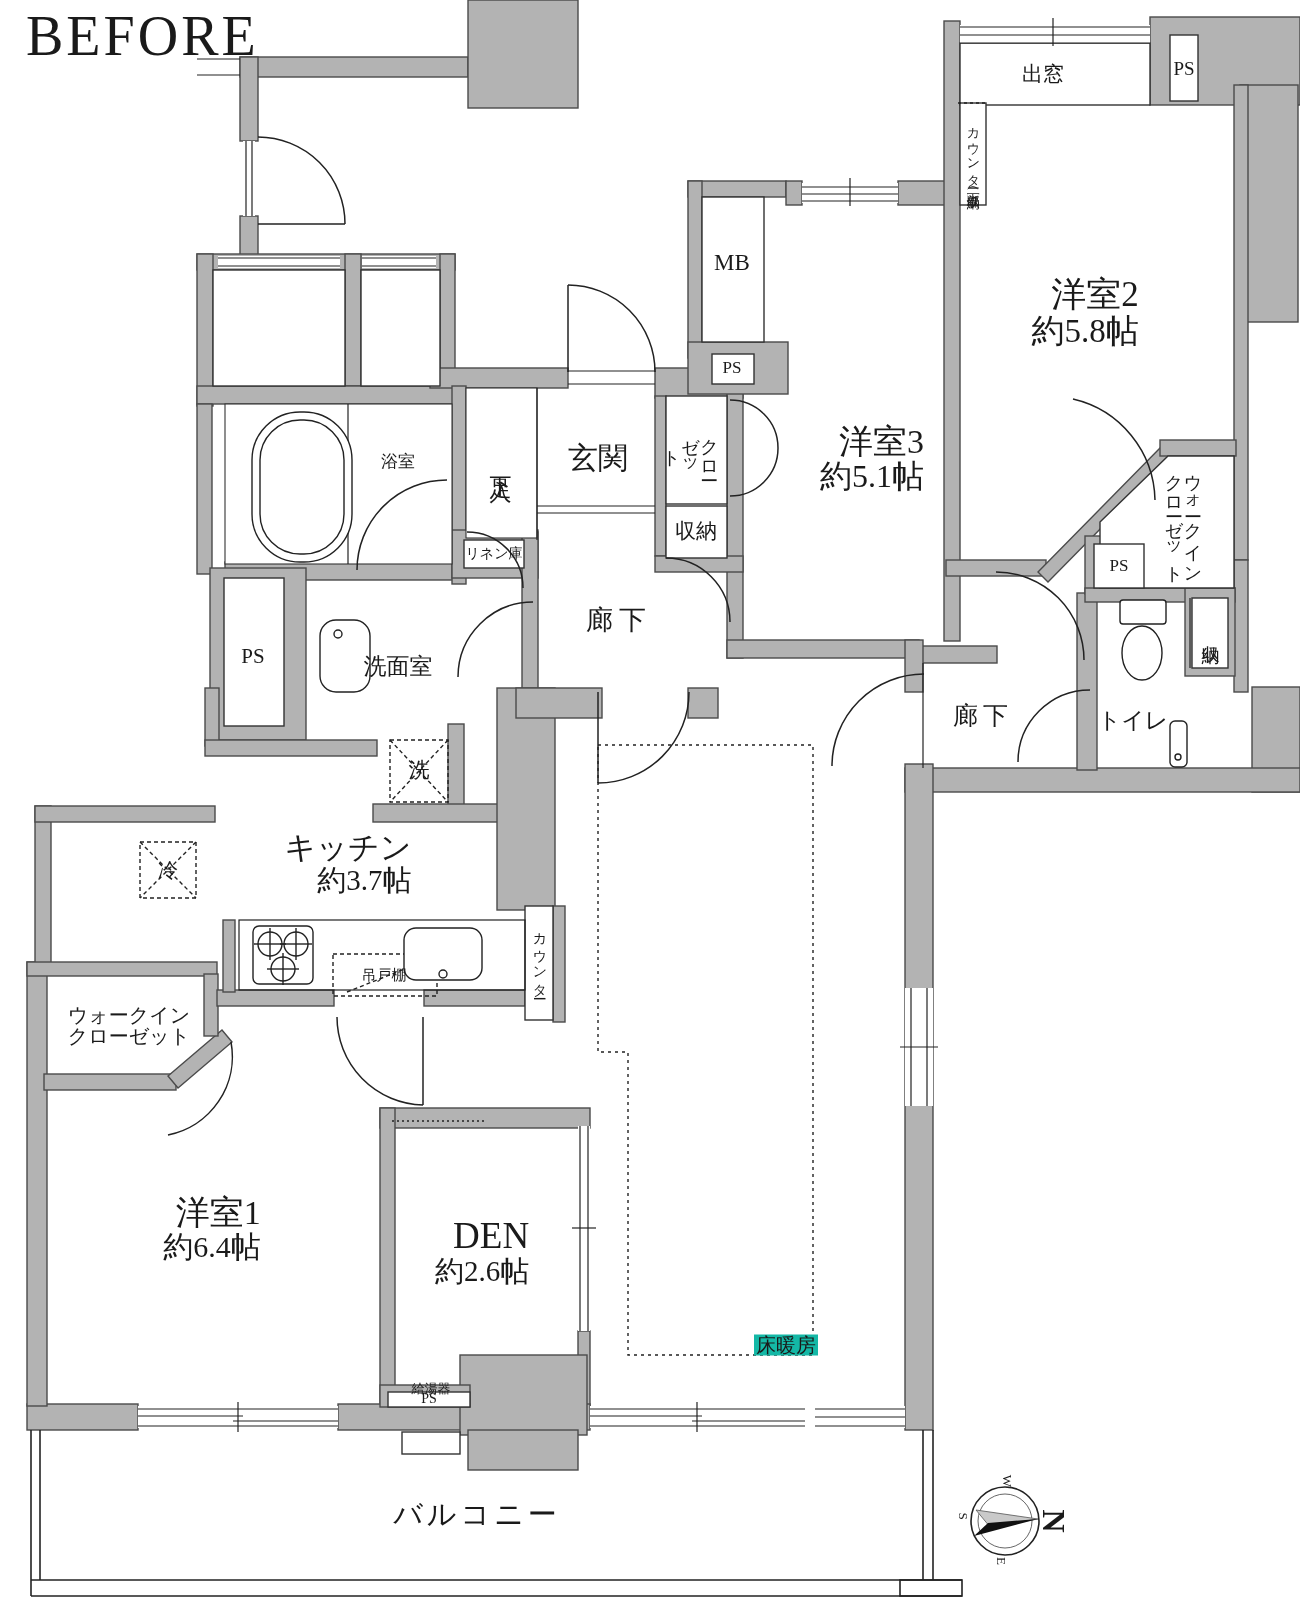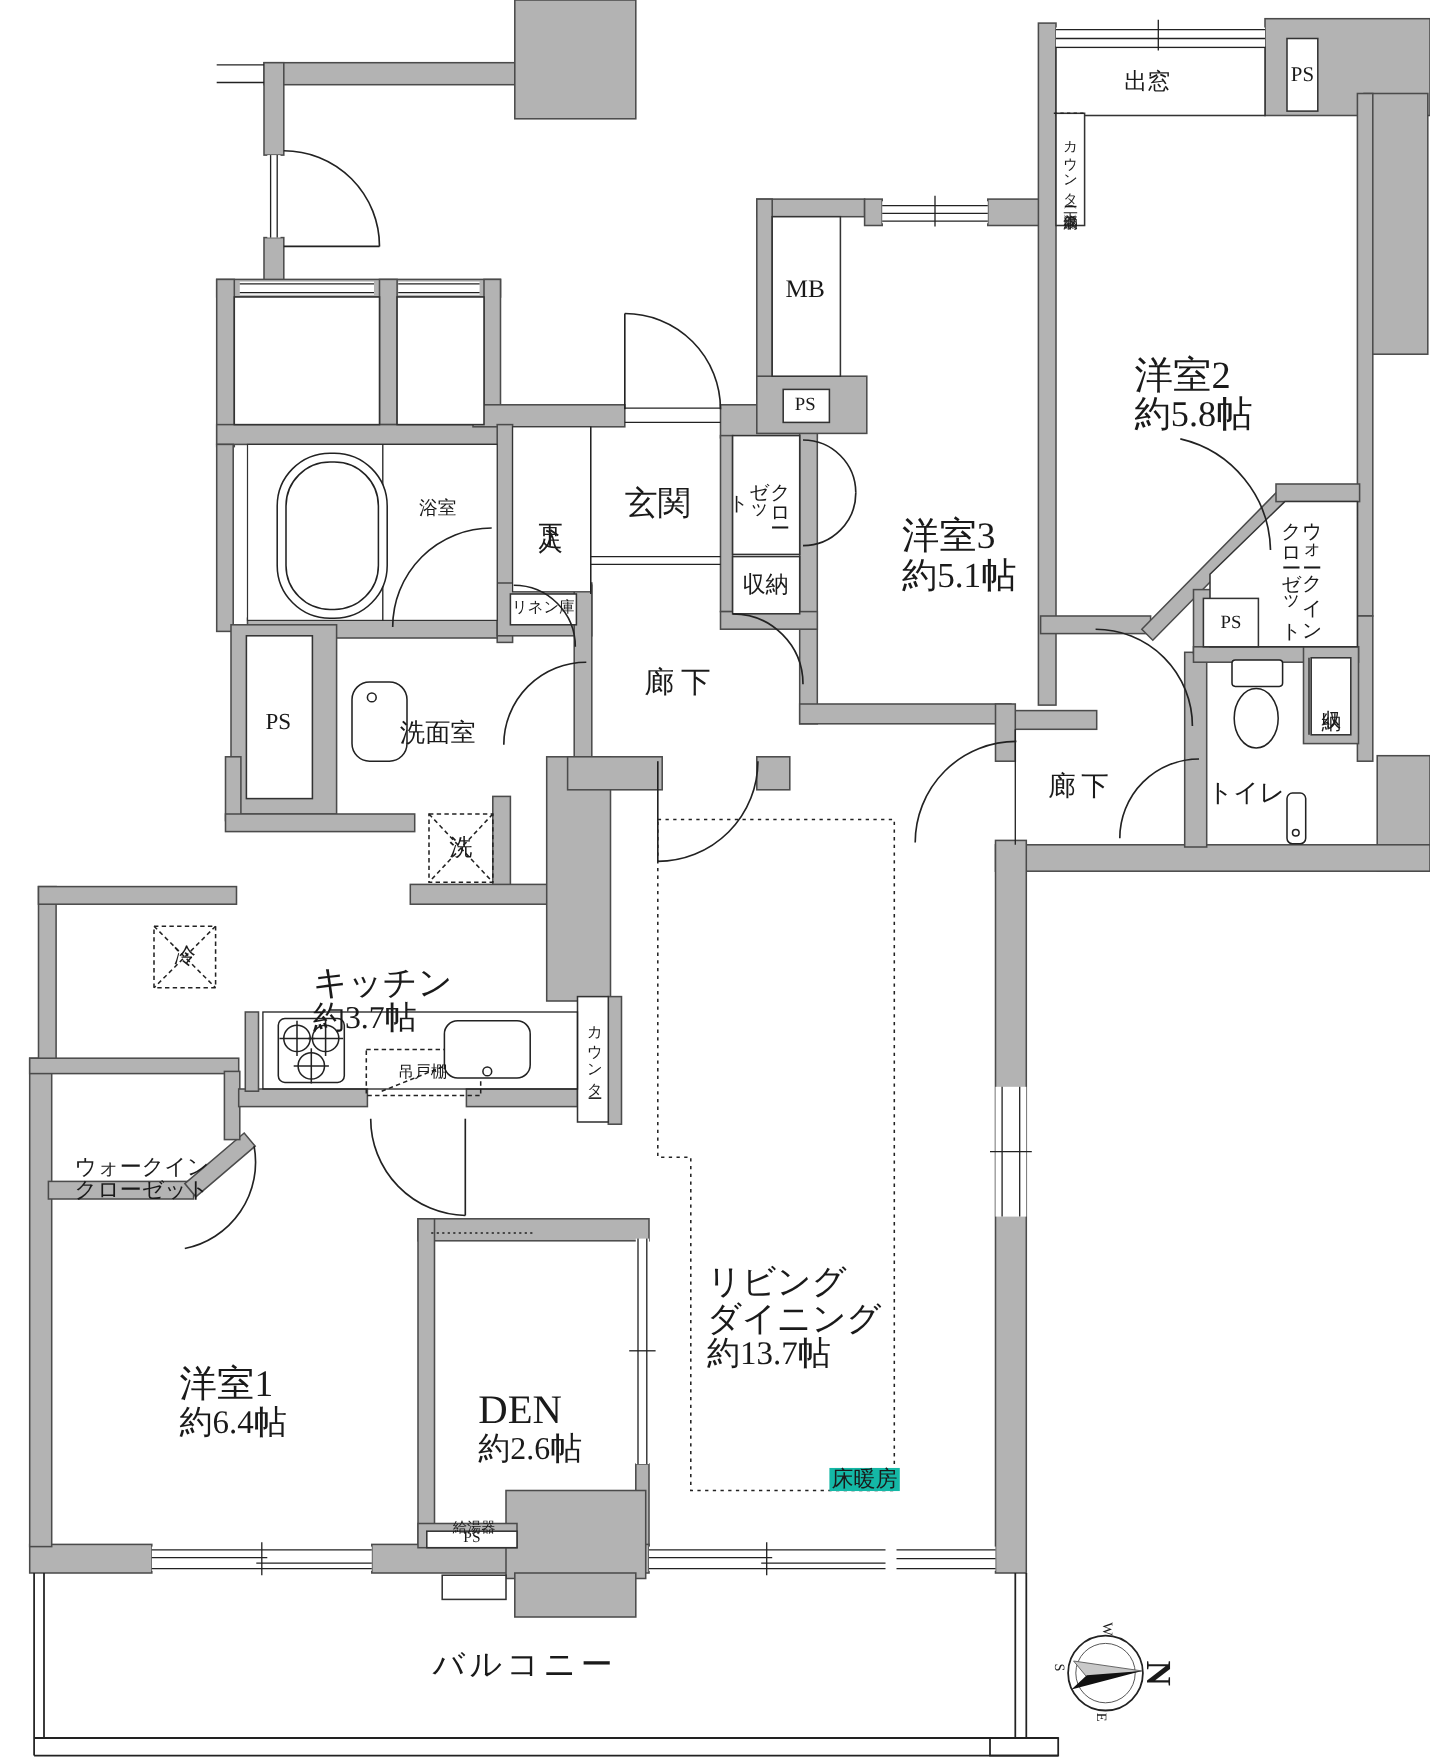--- a/index.html
+++ b/index.html
@@ -3,21 +3,21 @@
 <meta charset="utf-8">
 <style>
   html,body{margin:0;padding:0;background:#fff;}
   #plan{position:relative;width:1300px;height:1600px;background:#fff;
         font-family:"Liberation Serif","DejaVu Serif",serif;color:#1a1a1a;overflow:hidden;}
   #plan svg{position:absolute;left:0;top:0;}
   .lbl{position:absolute;transform:translate(-50%,-50%);white-space:nowrap;
        text-align:center;line-height:1.05;color:#1a1a1a;}
   .v{writing-mode:vertical-rl;text-orientation:upright;letter-spacing:2px;white-space:normal;}
   .title{position:absolute;left:26px;top:4px;font-size:56px;letter-spacing:3px;}
-  .stack{display:flex;flex-direction:column;align-items:flex-start;margin-top:46px;}
+  .stack{display:flex;flex-direction:column;align-items:flex-end;}
   .rot90{transform:translate(-50%,-50%) rotate(90deg);}
 </style>
 </head>
 <body>
 
 <div id="plan">
 <svg width="1300" height="1600" viewBox="0 0 1300 1600">
 
   <g fill="#b3b3b3" stroke="#4b4b4b" stroke-width="1.4">
     <rect x="240" y="57" width="228" height="20"></rect>
@@ -244,20 +244,21 @@
   </g>
 
   <g>
     <circle cx="1005" cy="1521" r="34" fill="none" stroke="#222" stroke-width="1.6"></circle>
     <circle cx="1005" cy="1521" r="27" fill="none" stroke="#555" stroke-width="0.9"></circle>
     <polygon points="976,1510 1038,1519 990,1527" fill="#c9c9c9" stroke="#555" stroke-width="0.8"></polygon>
     <polygon points="974,1536 1038,1519 988,1523" fill="#111"></polygon>
   </g>
 </svg>
 
+  <div class="title">BEFORE</div>
 
   <div class="lbl" style="left:1043px;top:74px;font-size:21px">出窓</div>
   <div class="lbl" style="left:1184px;top:69px;font-size:19px">PS</div>
   <div class="lbl v" style="left:973px;top:153px;font-size:13px;height:92px;letter-spacing:1px">カウンター（下部収納）</div>
 
   <div class="lbl stack" style="left:1085px;top:313px">
     <span style="font-size:35px">洋室2</span>
     <span style="font-size:33px">約5.8帖</span>
   </div>
 
@@ -302,25 +303,20 @@
   <div class="lbl stack" style="left:212px;top:1229px">
     <span style="font-size:34px">洋室1</span>
     <span style="font-size:30px">約6.4帖</span>
   </div>
 
   <div class="lbl stack" style="left:482px;top:1252px">
     <span style="font-size:37px">DEN</span>
     <span style="font-size:29px">約2.6帖</span>
   </div>
 
-  <div class="lbl stack" style="left:722px;top:1152px">
-    <span style="font-size:31px">リビング</span>
-    <span style="font-size:31px">ダイニング</span>
-    <span style="font-size:30px">約13.7帖</span>
-  </div>
 
   <div class="lbl" style="left:786px;top:1345px;font-size:20px;background:#14b8a6;padding:0 2px">床暖房</div>
   <div class="lbl" style="left:429px;top:1399px;font-size:14px">PS</div>
   <div class="lbl" style="left:431px;top:1389px;font-size:13px">給湯器</div>
   <div class="lbl" style="left:477px;top:1514px;font-size:29px;letter-spacing:4px">バルコニー</div>
 
   <div class="lbl rot90" style="left:1053px;top:1521px;font-size:32px;font-weight:bold">N</div>
   <div class="lbl rot90" style="left:1007px;top:1481px;font-size:13px">W</div>
   <div class="lbl rot90" style="left:963px;top:1516px;font-size:13px">S</div>
   <div class="lbl rot90" style="left:1001px;top:1561px;font-size:13px">E</div>

